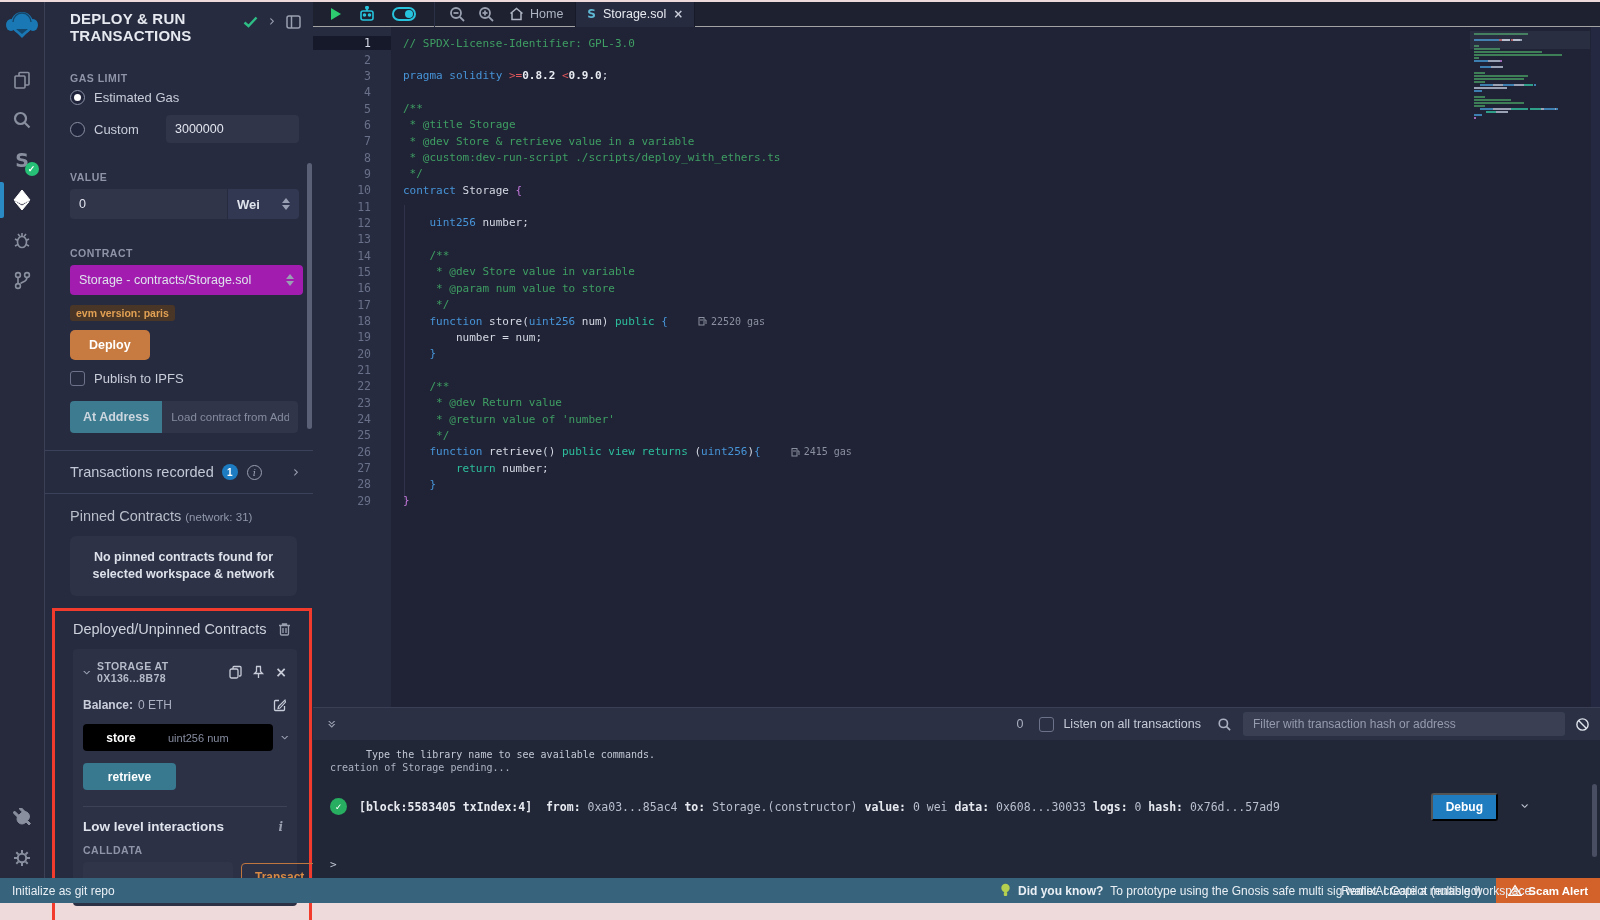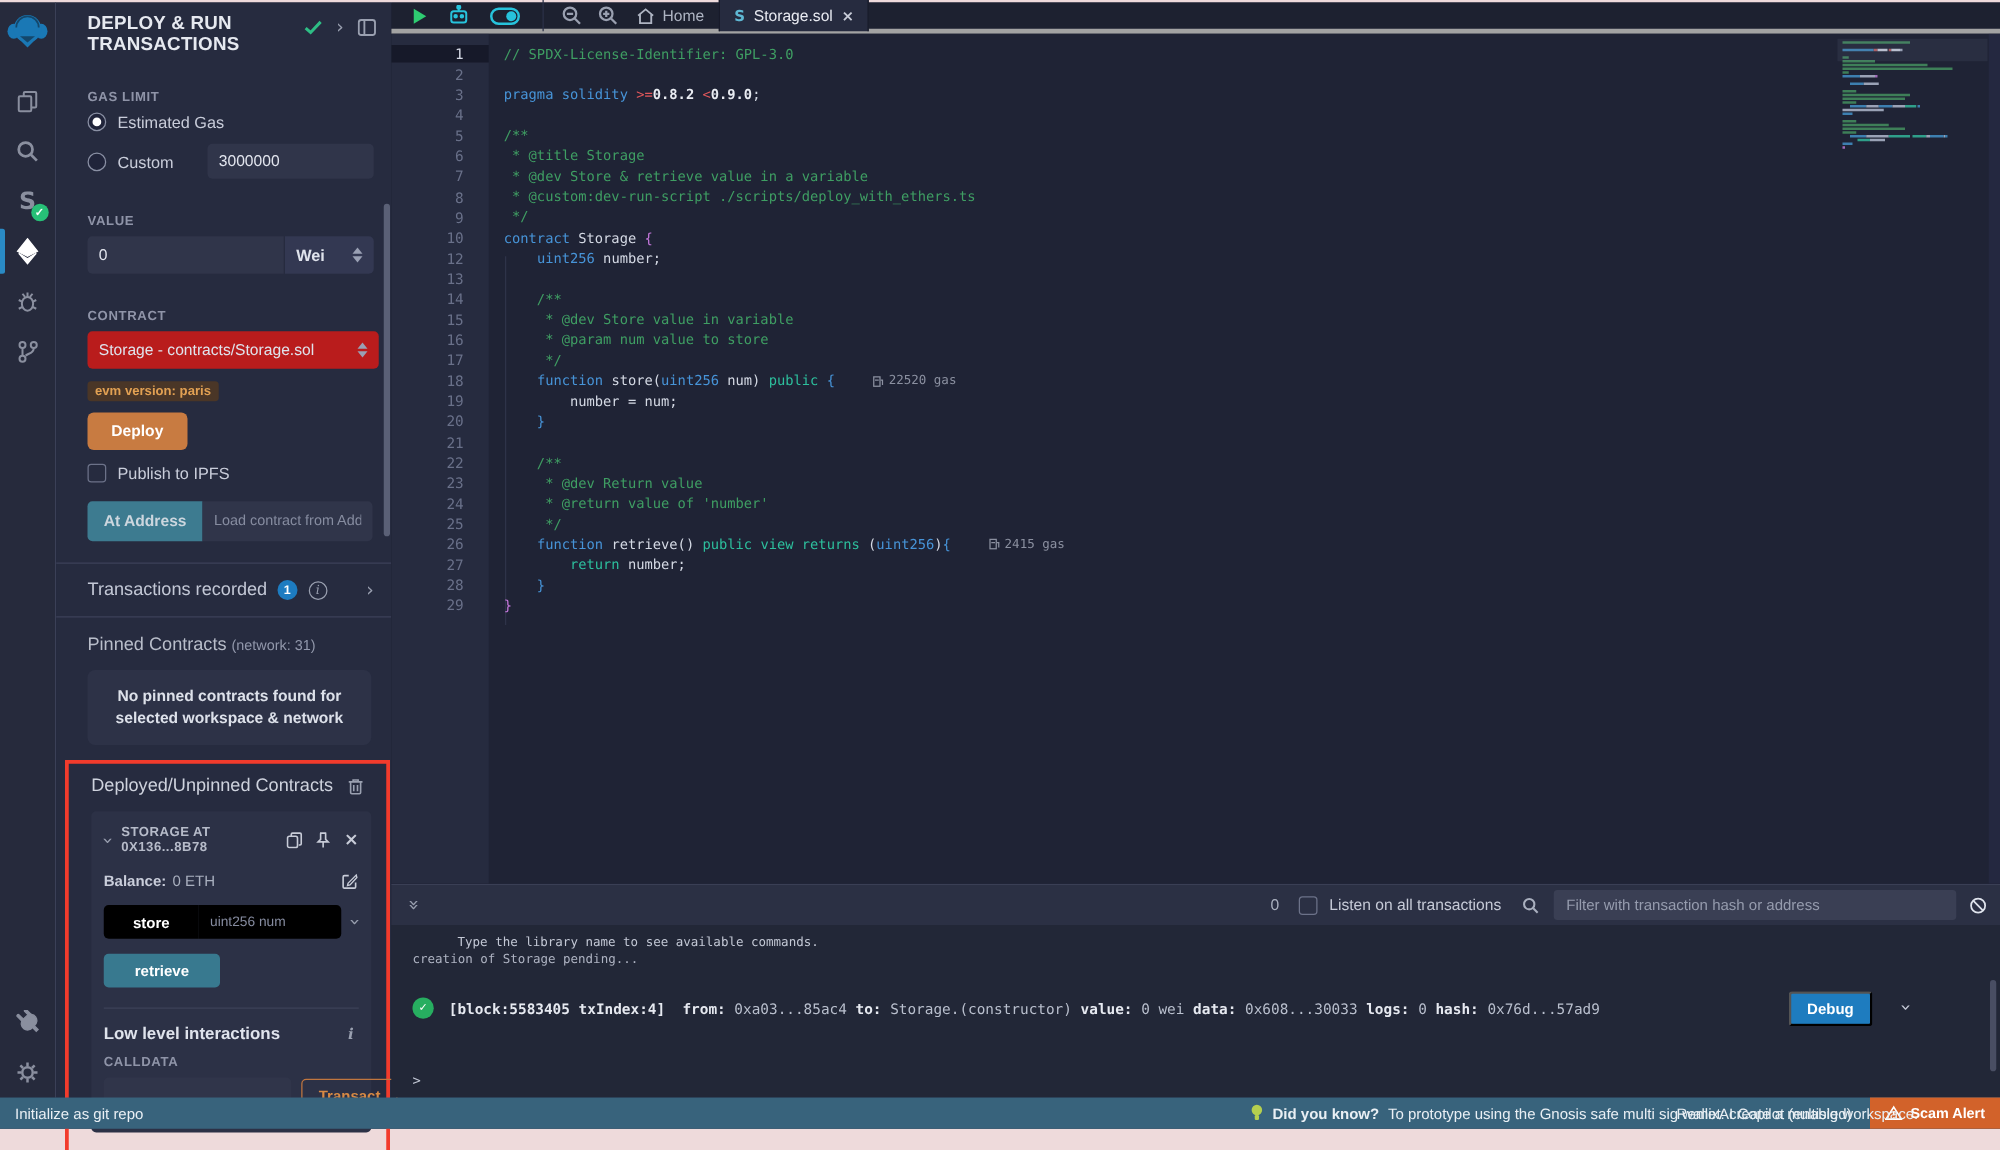--- a/index.html
+++ b/index.html
@@ -35,21 +35,21 @@
   .inp { background:#30354a; border:none; border-radius:4px; color:#e2e5ee; font-size:12.5px; padding:0 9px; outline:none; font-family:"Liberation Sans",sans-serif; }
   .inp::placeholder { color:#868ca0; }
   .custom-inp { width:133px; height:28px; margin-left:auto; }
   .value-row { margin-top:4px; }
   .value-inp { width:157px; height:30px; border-radius:4px 0 0 4px; }
   .unit-sel { width:76px; height:30px; background:#333852; border-radius:0 4px 4px 0; margin-left:1px; display:flex; align-items:center; justify-content:space-between; padding:0 9px; font-size:13px; font-weight:bold; color:#dfe3ec; }
   .updn { display:flex; flex-direction:column; gap:2px; }
   .updn i { width:0; height:0; border-left:4px solid transparent; border-right:4px solid transparent; }
   .updn .u { border-bottom:5px solid #9aa0b4; }
   .updn .d { border-top:5px solid #9aa0b4; }
-  .contract-sel { width:233px; height:30px; background:#b91c1c; border-radius:4px; display:flex; align-items:center; justify-content:space-between; padding:0 9px; font-size:12.5px; color:#dfe3ec; }
+  .contract-sel { width:233px; height:30px; background:#a21caf; border-radius:4px; display:flex; align-items:center; justify-content:space-between; padding:0 9px; font-size:12.5px; color:#dfe3ec; }
   .evm-badge { display:inline-block; margin-top:10px; background:#4a3627; color:#e1a053; font-size:10.5px; font-weight:bold; padding:2px 6px; border-radius:3px; }
   .btn { border:none; border-radius:5px; font-weight:bold; cursor:pointer; font-family:"Liberation Sans",sans-serif; }
   .deploy-btn { margin-top:9px; background:#c87b41; color:#fff; font-size:12.5px; padding:8px 19px; }
   .publish-row { margin-top:11px; }
   .cbox { width:15px; height:15px; border:1px solid #6c7289; border-radius:3px; background:transparent; flex-shrink:0; }
   .cbox-lbl { font-size:13px; color:#c9cdda; margin-left:9px; }
   .ataddr-row { margin-top:15px; }
   .ataddr-btn { background:#3d7b90; color:#ccd6de; font-size:12.5px; height:32px; padding:0 13px; border-radius:4px 0 0 4px; }
   .ataddr-inp { width:136px; height:32px; border-radius:0 4px 4px 0; font-size:11.5px; }
   .divider { border-top:1px solid #3c415a; margin:17px 0 0; }
@@ -81,21 +81,21 @@
   .lowlevel { font-size:13.5px; font-weight:bold; color:#dfe3ec; }
   .ital-i { margin-left:auto; color:#9aa0b0; font-size:12px; font-family:"DejaVu Serif",serif; font-style:italic; font-weight:bold; }
   .calldata-lbl { margin-top:10px; }
   .calldata-row { margin-top:2px; display:flex; align-items:center; }
   .calldata-inp { width:150px; height:30px; }
   .transact-btn { margin-left:8px; background:transparent; border:1px solid #c0763f; color:#d88a44; font-size:12px; padding:6px 13px; border-radius:4px; }
   .panel-scroll { position:absolute; right:1px; top:161px; width:5px; height:266px; background:#5a6076; border-radius:3px; }
 
   
   .edcol { flex:1; display:flex; flex-direction:column; min-width:0; }
-  .toolbar { height:25px; background:#1d2130; border-bottom:4px solid #a3a3a3; display:flex; align-items:center; flex-shrink:0; }
+  .toolbar { height:25px; background:#1d2130; border-bottom:1px solid #a3a3a3; display:flex; align-items:center; flex-shrink:0; }
   .play { width:0; height:0; border-top:6px solid transparent; border-bottom:6px solid transparent; border-left:10px solid #2ecc71; margin:0 11px 0 18px; }
   .toggle { width:24px; height:14px; border:2px solid #27c3dc; border-radius:8px; position:relative; margin:0 10px; }
   .toggle::after { content:""; position:absolute; right:1px; top:1px; width:8px; height:8px; border-radius:50%; background:#27c3dc; }
   .tb-sep { width:1px; height:25px; background:#2b3047; margin:0 8px; }
   .tb-ic { margin:0 6px; display:flex; align-items:center; }
   .home-tab { display:flex; align-items:center; gap:6px; margin:0 12px 0 8px; color:#aeb4c2; font-size:12.5px; }
   .file-tab { height:25px; background:#262b3f; display:flex; align-items:center; gap:7px; padding:0 11px; border-left:1px solid #171a29; border-right:1px solid #171a29; }
   .file-tab .sicon { color:#5fb8d4; font-weight:bold; font-size:12px; font-family:"DejaVu Sans",sans-serif; }
   .file-tab .name { color:#e8eaf1; font-size:12.5px; }
 
@@ -434,20 +434,24 @@
             </div>
             <div class="crow">
               <div class="lnum">9</div>
               <div class="ctext"><span class="c-cm"> */</span></div>
             </div>
             <div class="crow">
               <div class="lnum">10</div>
               <div class="ctext"><span class="c-kw">contract </span><span class="c-id">Storage </span><span class="c-br1">{</span></div>
             </div>
             <div class="crow">
+              <div class="lnum">11</div>
+              <div class="ctext"></div>
+            </div>
+            <div class="crow">
               <div class="lnum">12</div>
               <div class="ctext"><span class="c-id">    </span><span class="c-kw">uint256</span><span class="c-id"> number;</span></div>
             </div>
             <div class="crow">
               <div class="lnum">13</div>
               <div class="ctext"></div>
             </div>
             <div class="crow">
               <div class="lnum">14</div>
               <div class="ctext"><span class="c-cm">    /**</span></div>

